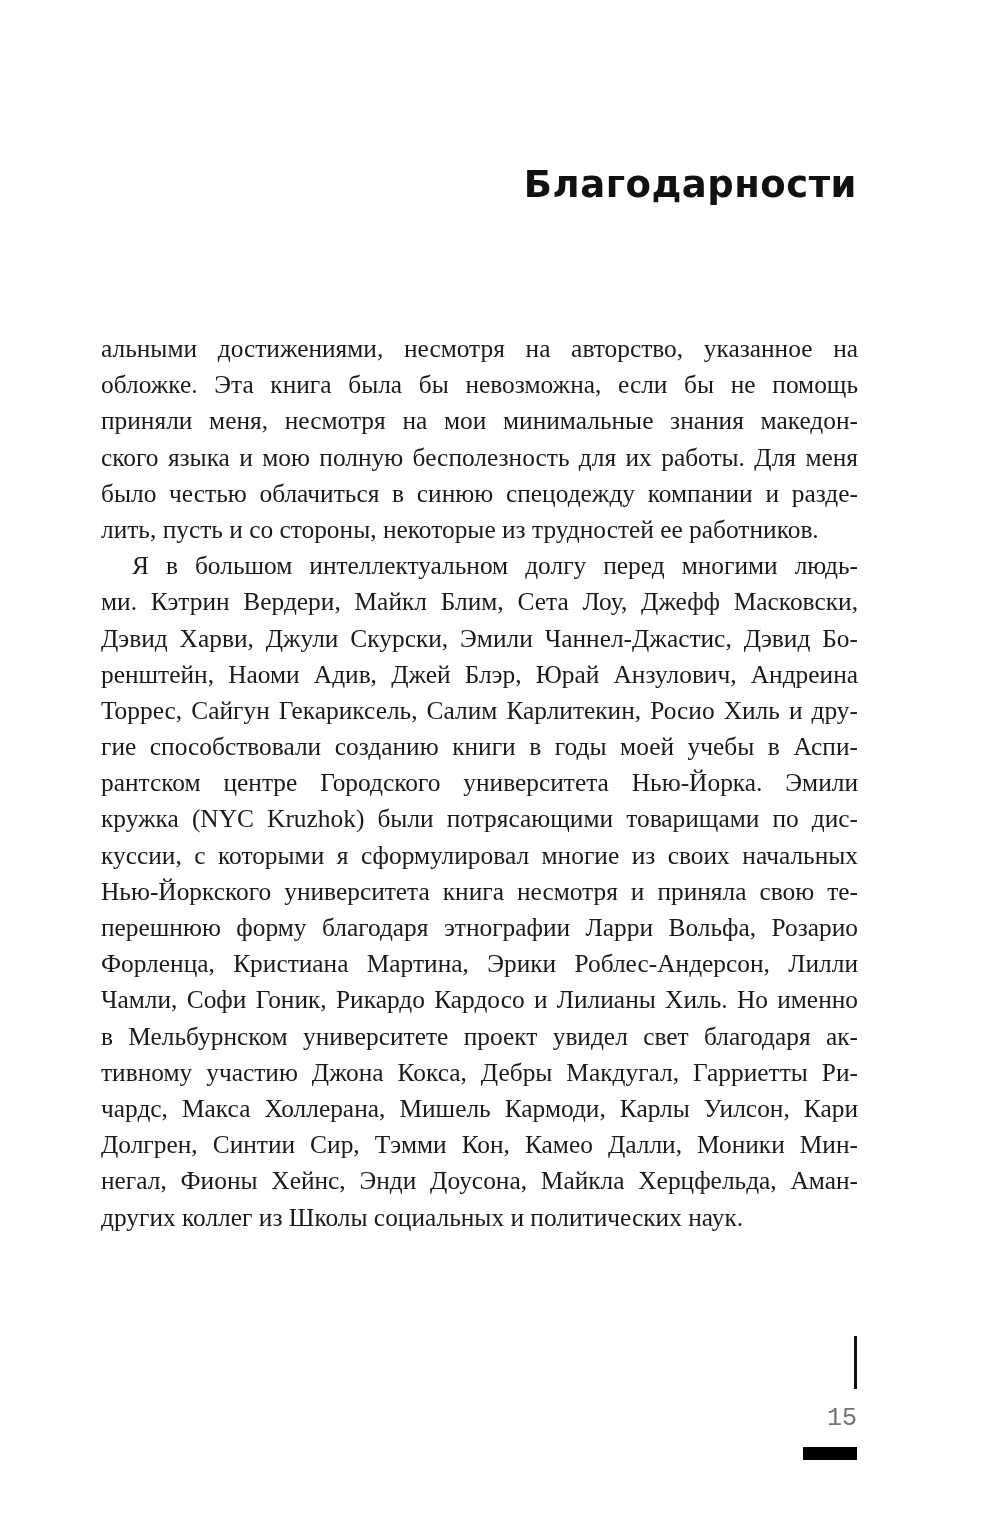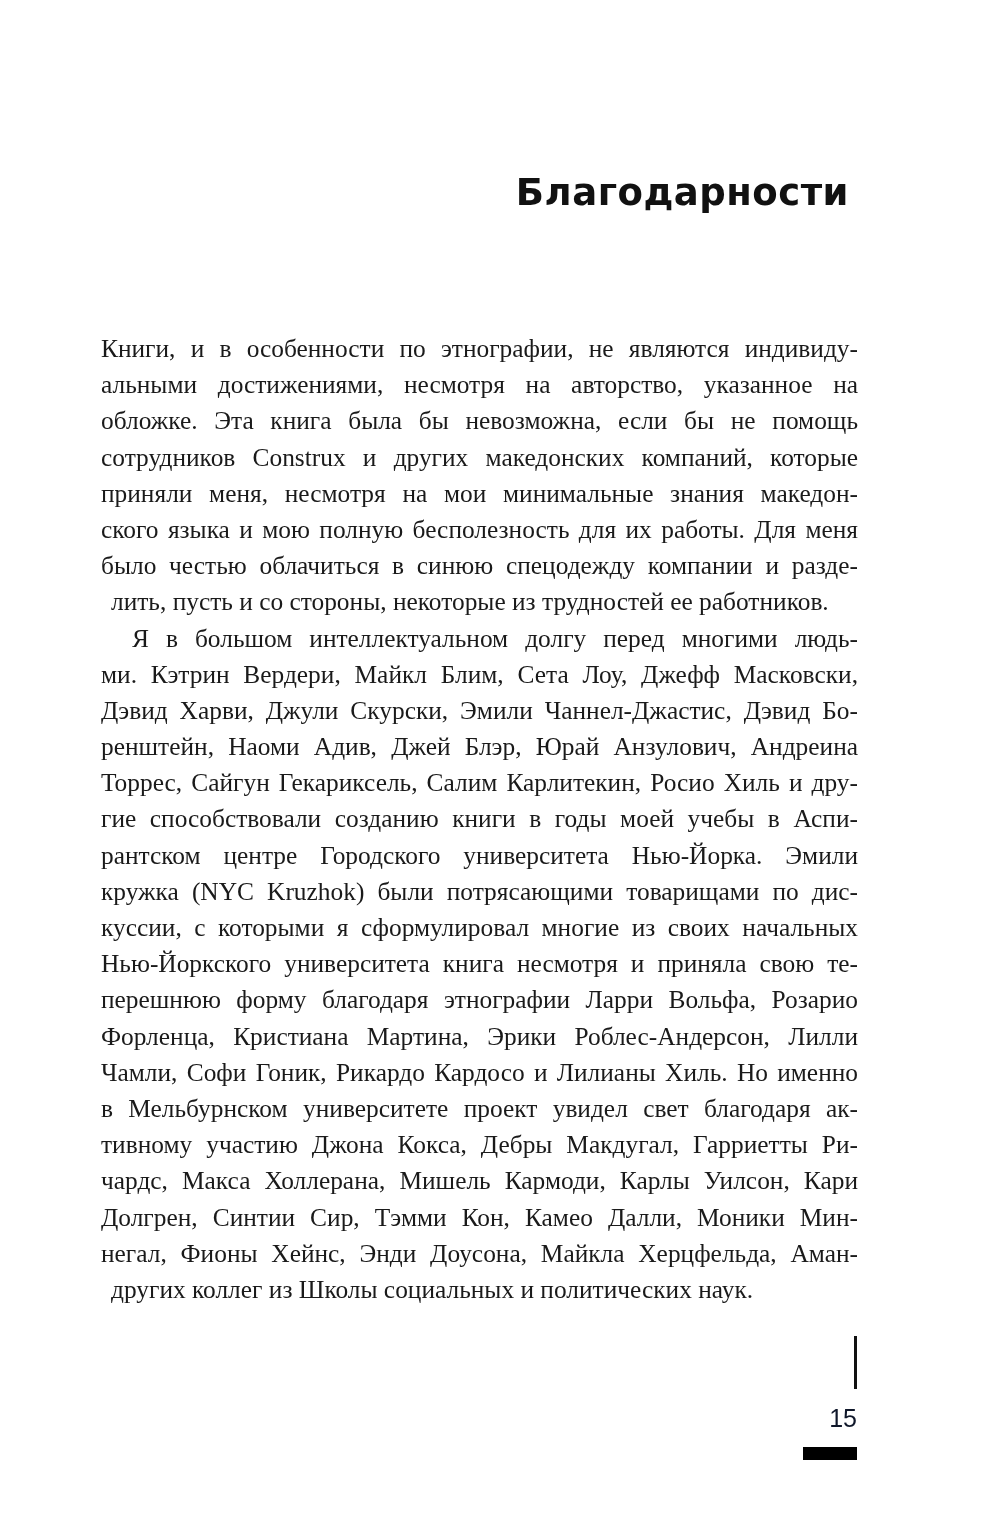--- a/index.html
+++ b/index.html
@@ -1,46 +1,44 @@
 <!DOCTYPE html>
 <html><head>
 <meta charset="utf-8">
 <style>
   html, body { margin: 0; padding: 0; background: #ffffff; }
   body { width: 1000px; height: 1535px; position: relative; overflow: hidden; color: #111; }
   .page-title {
     position: absolute; right: 143px; top: 163px;
     font-family: "DejaVu Sans", sans-serif; font-weight: bold;
-    font-size: 37px; letter-spacing: 0.5px; color: #111; margin: 8px;
+    font-size: 37px; letter-spacing: 0.5px; color: #111; margin: 0;
   }
   .body-text {
     position: absolute; left: 101px; top: 330px; width: 757px;
     font-family: "Liberation Serif", serif; font-size: 25.4px; line-height: 36.2px;
     color: #1a1a1a;
   }
   .line { display: block; white-space: nowrap; text-align: justify; text-align-last: justify; height: 36.2px; }
-  .line.last { text-align-last: left; margin-left: 10px; }
+  .line.last { text-align-last: left; }
   .line.indent { padding-left: 31px; }
   .rule { position: absolute; left: 854px; top: 1336px; width: 3px; height: 53px; background: #111; }
   .page-number {
     position: absolute; right: 143px; top: 1404px;
-    font-family: Liberation Sans, sans-serif; font-size: 25px; color: #0f172a;
+    font-family: Liberation Mono, monospace; font-size: 25px; color: #737373;
   }
   .bar { position: absolute; left: 803px; top: 1447px; width: 54px; height: 13px; background: #000; }
 </style>
 </head>
 <body>
 
 <h1 class="page-title">Благодарности</h1>
 
 <div class="body-text">
-  <span class="line">Книги, и в особенности по этнографии, не являются индивиду-</span>
   <span class="line">альными достижениями, несмотря на авторство, указанное на</span>
   <span class="line">обложке. Эта книга была бы невозможна, если бы не помощь</span>
-  <span class="line">сотрудников Construx и других македонских компаний, которые</span>
   <span class="line">приняли меня, несмотря на мои минимальные знания македон-</span>
   <span class="line">ского языка и мою полную бесполезность для их работы. Для меня</span>
   <span class="line">было честью облачиться в синюю спецодежду компании и разде-</span>
   <span class="line last">лить, пусть и со стороны, некоторые из трудностей ее работников.</span>
   <span class="line indent">Я в большом интеллектуальном долгу перед многими людь-</span>
   <span class="line">ми. Кэтрин Вердери, Майкл Блим, Сета Лоу, Джефф Масковски,</span>
   <span class="line">Дэвид Харви, Джули Скурски, Эмили Чаннел-Джастис, Дэвид Бо-</span>
   <span class="line">ренштейн, Наоми Адив, Джей Блэр, Юрай Анзулович, Андреина</span>
   <span class="line">Торрес, Сайгун Гекариксель, Салим Карлитекин, Росио Хиль и дру-</span>
   <span class="line">гие способствовали созданию книги в годы моей учебы в Аспи-</span>

